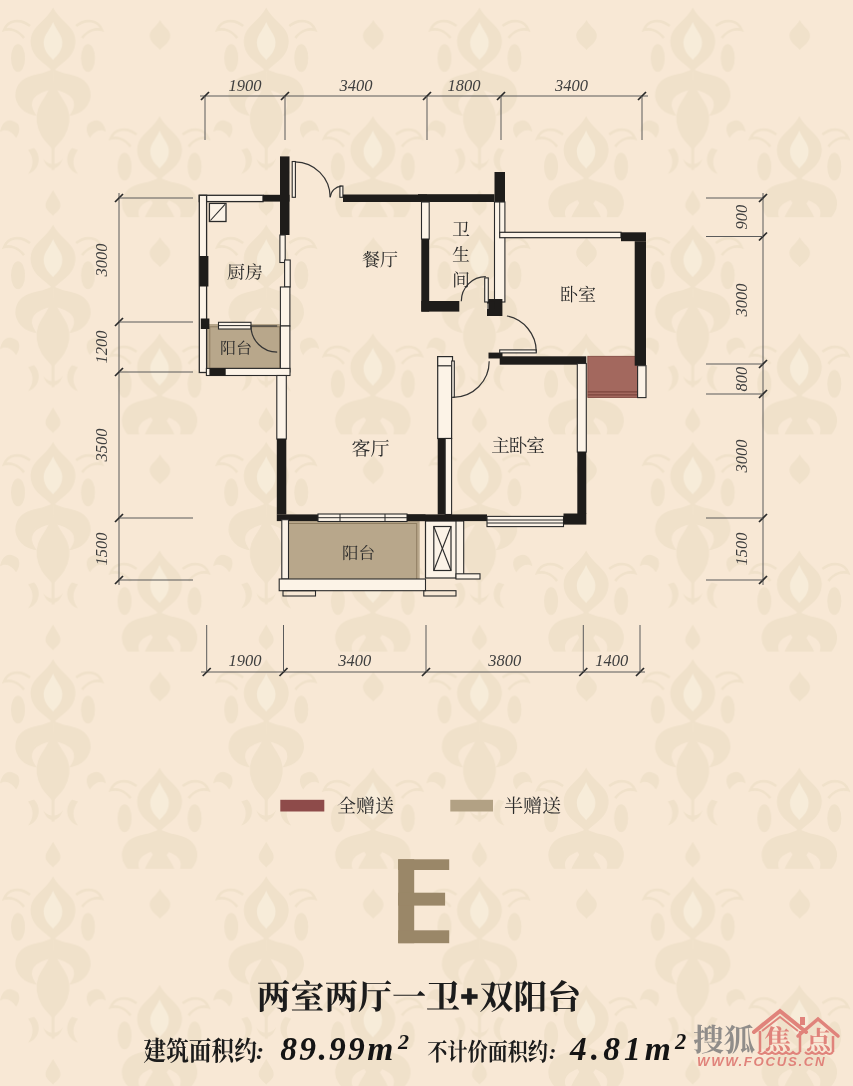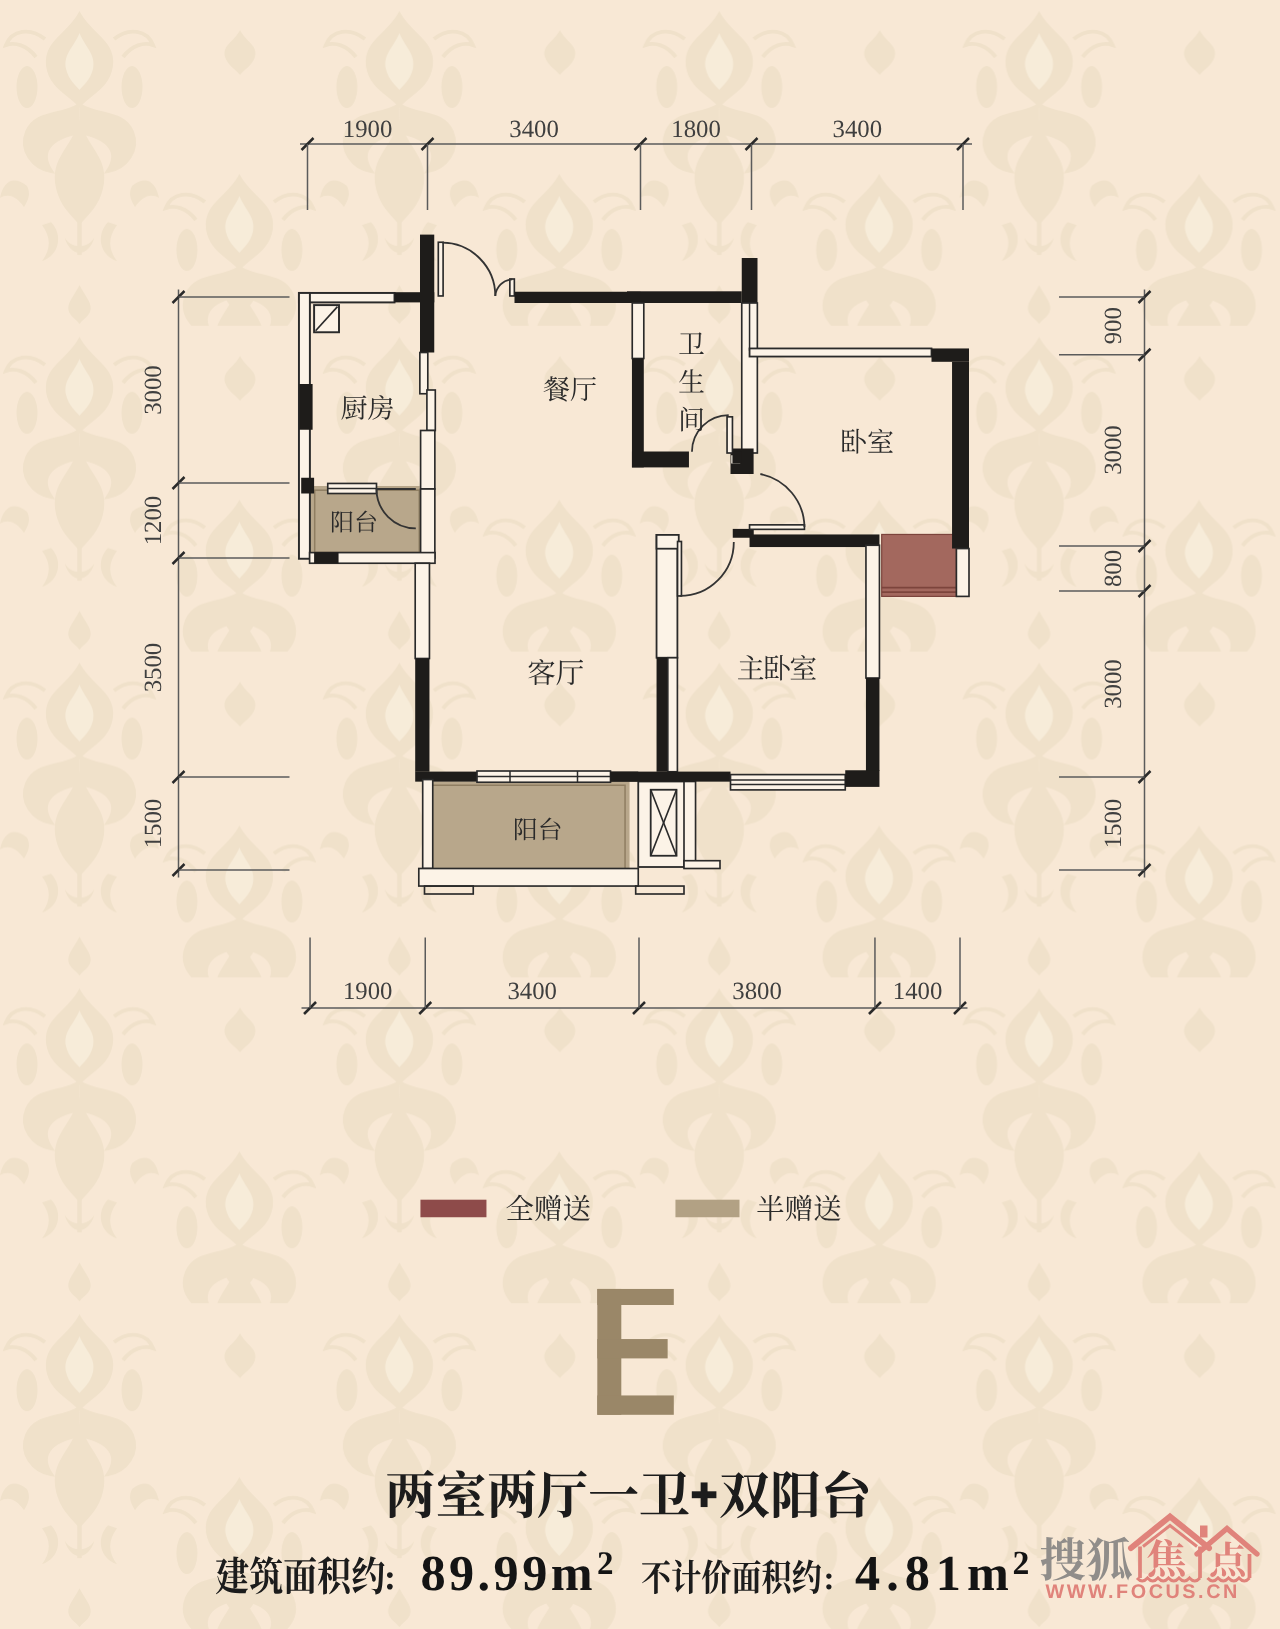--- a/index.html
+++ b/index.html
@@ -1,14 +1,14 @@
 <!DOCTYPE html>
 <html><head><meta charset="utf-8"><style>
 html,body{margin:0;padding:0;background:#f8e8d5;}
-#page{position:relative;width:853px;height:1086px;overflow:hidden;background:#f8e8d5;font-family:"Liberation Serif",serif;}
+#page{position:relative;width:853px;height:1086px;overflow:hidden;background:#f8e8d5;font-family:"Liberation Serif",serif;font-style:italic;}
 svg{display:block}
 </style></head><body>
 <div id="page">
 <svg width="853" height="1086" viewBox="0 0 853 1086" xmlns="http://www.w3.org/2000/svg">
 <defs>
 <pattern id="dmk" width="213.25" height="217.2" patternUnits="userSpaceOnUse">
 <g id="med" fill="none" stroke="#f0e1ca" stroke-width="2.6">
 <path d="M53 10 C45 24 30 28 32 44 C34 58 46 62 53 70 C60 62 72 58 74 44 C76 28 61 24 53 10 Z" fill="#f0e1ca"></path>
 <path d="M53 22 C49 32 42 36 44 46 C46 54 50 56 53 60 C56 56 60 54 62 46 C64 36 57 32 53 22 Z" fill="#f7ecd9" stroke="none"></path>
 <path d="M30 26 C20 18 8 20 4 30 C10 28 18 30 24 38"></path>

